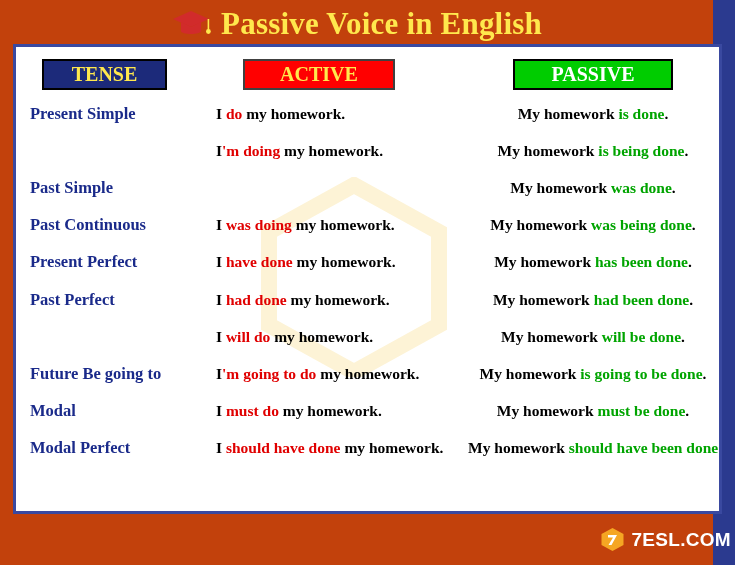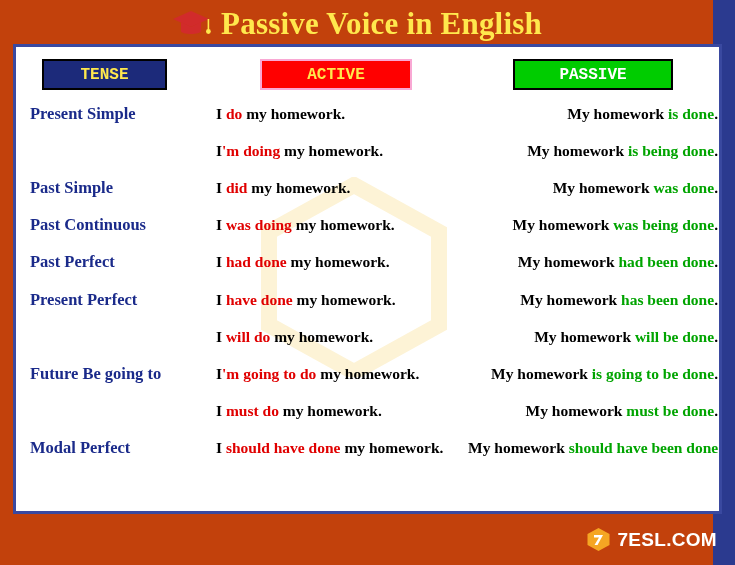--- a/index.html
+++ b/index.html
@@ -71,38 +71,38 @@
     height: 46px;
     display: block;
   }
   .hdr {
     position: absolute;
     top: 12px;
     height: 31px;
     display: flex;
     align-items: center;
     justify-content: center;
-    font-family: Liberation Mono, monospace;
-    font-weight: bold;
-    font-size: 16px;
+    font-family: Liberation Serif, serif;
+    font-weight: bold;
+    font-size: 20px;
     box-sizing: border-box;
   }
   .hdr-tense {
     left: 26px;
     width: 125px;
     background: #1c2a7a;
     color: #ffe84d;
     border: 2px solid #000;
   }
   .hdr-active {
-    left: 244px;
+    left: 227px;
     width: 152px;
     background: #ff0000;
     color: #ffe84d;
-    border: 2px solid #f9a8d4;
+    border: 2px solid #404040;
   }
   .hdr-passive {
     left: 497px;
     width: 160px;
     background: #00cc00;
     color: #ffffff;
     border: 2px solid #000;
   }
   
   .rows {
@@ -133,40 +133,40 @@
     font-family: "Liberation Serif", serif;
     font-weight: bold;
     font-size: 15.5px;
     color: #000000;
     white-space: nowrap;
   }
   .c-passive {
     position: absolute;
     left: 452px;
     width: 250px;
-    text-align: right;
+    text-align: center;
     font-family: "Liberation Serif", serif;
     font-weight: bold;
     font-size: 15.5px;
     color: #000000;
     white-space: nowrap;
   }
   .hl-red { color: #e00000; }
   .hl-green { color: #00a400; }
   
   .footer {
     position: absolute;
     left: 0;
     bottom: 0;
     width: 735px;
     height: 51px;
     display: flex;
     align-items: center;
     justify-content: flex-end;
-    padding-right: 18px;
+    padding-right: 4px;
     box-sizing: border-box;
   }
   .brand {
     display: flex;
     align-items: center;
     gap: 6px;
   }
   .brand-mark {
     width: 25px;
     height: 25px;
@@ -216,48 +216,48 @@
           <div class="c-tense">Present Simple</div>
           <div class="c-active"><span>I </span><span class="hl-red">do</span><span> my homework.</span></div>
           <div class="c-passive"><span>My homework </span><span class="hl-green">is done</span><span>.</span></div>
         </div>
         <div class="row">
           <div class="c-active"><span>I</span><span class="hl-red">'m doing</span><span> my homework.</span></div>
           <div class="c-passive"><span>My homework </span><span class="hl-green">is being done</span><span>.</span></div>
         </div>
         <div class="row">
           <div class="c-tense">Past Simple</div>
-          <div class="c-active"><span>I </span><span class="hl-red">did</span><span> my homework.</span></div>
           <div class="c-passive"><span>My homework </span><span class="hl-green">was done</span><span>.</span></div>
         </div>
         <div class="row">
           <div class="c-tense">Past Continuous</div>
           <div class="c-active"><span>I </span><span class="hl-red">was doing</span><span> my homework.</span></div>
           <div class="c-passive"><span>My homework </span><span class="hl-green">was being done</span><span>.</span></div>
         </div>
         <div class="row">
+          <div class="c-tense">Present Perfect</div>
+          <div class="c-active"><span>I </span><span class="hl-red">have done</span><span> my homework.</span></div>
+          <div class="c-passive"><span>My homework </span><span class="hl-green">has been done</span><span>.</span></div>
+        </div>
+        <div class="row">
           <div class="c-tense">Past Perfect</div>
           <div class="c-active"><span>I </span><span class="hl-red">had done</span><span> my homework.</span></div>
           <div class="c-passive"><span>My homework </span><span class="hl-green">had been done</span><span>.</span></div>
         </div>
         <div class="row">
-          <div class="c-tense">Present Perfect</div>
-          <div class="c-active"><span>I </span><span class="hl-red">have done</span><span> my homework.</span></div>
-          <div class="c-passive"><span>My homework </span><span class="hl-green">has been done</span><span>.</span></div>
-        </div>
-        <div class="row">
           <div class="c-active"><span>I </span><span class="hl-red">will do</span><span> my homework.</span></div>
           <div class="c-passive"><span>My homework </span><span class="hl-green">will be done</span><span>.</span></div>
         </div>
         <div class="row">
           <div class="c-tense">Future Be going to</div>
           <div class="c-active"><span>I</span><span class="hl-red">'m going to do</span><span> my homework.</span></div>
           <div class="c-passive"><span>My homework </span><span class="hl-green">is going to be done</span><span>.</span></div>
         </div>
         <div class="row">
+          <div class="c-tense">Modal</div>
           <div class="c-active"><span>I </span><span class="hl-red">must do</span><span> my homework.</span></div>
           <div class="c-passive"><span>My homework </span><span class="hl-green">must be done</span><span>.</span></div>
         </div>
         <div class="row">
           <div class="c-tense">Modal Perfect</div>
           <div class="c-active"><span>I </span><span class="hl-red">should have done</span><span> my homework.</span></div>
           <div class="c-passive"><span>My homework </span><span class="hl-green">should have been done</span><span>.</span></div>
         </div>
       </div>
   </div>

